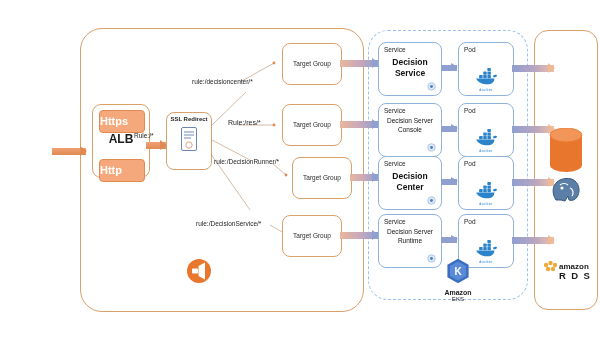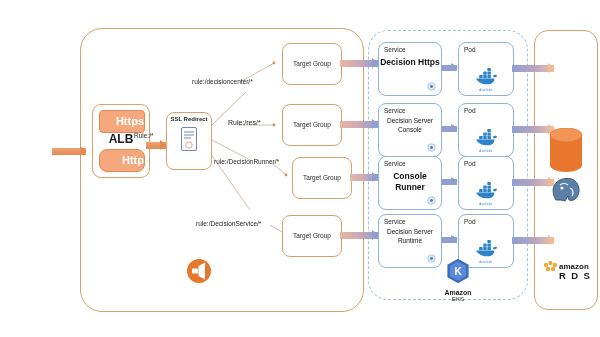--- a/index.html
+++ b/index.html
@@ -63,25 +63,25 @@
   }
   .proto-chip {
     position: absolute;
     left: 6px; width: 44px; height: 21px;
     background: #f4a87c;
     border: 1px solid #e08a52;
     border-radius: 4px;
     color: #ffffff;
     font-size: 11px;
     font-weight: 700;
-    text-align: right;
+    text-align: left;
     line-height: 21px;
   }
   .chip-https { top: 5px; }
-  .chip-http  { top: 44px; border-radius: 8px; }
+  .chip-http  { top: 54px; }
   .alb-text {
     position: absolute; left: 0; top: 27px; width: 56px;
     text-align: center;
     font-size: 12px; font-weight: 700; color: #1b1b1b;
   }
 
   
   .ssl-box {
     left: 166px; top: 112px; width: 44px; height: 56px;
     border: 1px solid #d9a06a; border-radius: 8px; background: #ffffff;
@@ -292,37 +292,37 @@
       <div class="shaft"></div>
       <div class="head"></div>
     </div>
   <div class="abs arrow a-mix a-big" style="left:340px; top:230px; width:38px;">
       <div class="shaft"></div>
       <div class="head"></div>
     </div>
 
   <div class="abs svc" style="left:378px; top:42px;">
     <div class="svc-kicker">Service</div>
-    <div class="svc-name">Decision Https</div>
+    <div class="svc-name">Decision Service</div>
     <svg class="svc-dot" viewBox="0 0 10 10">
       <circle cx="5" cy="5" r="4.2" fill="#dfe9f6" stroke="#8fb3da" stroke-width="0.7"></circle>
       <circle cx="5" cy="5" r="1.6" fill="#4a7fc1"></circle>
     </svg>
   </div>
   <div class="abs svc" style="left:378px; top:103px;">
     <div class="svc-kicker">Service</div>
     <div class="svc-name small">Decision Server Console</div>
     <svg class="svc-dot" viewBox="0 0 10 10">
       <circle cx="5" cy="5" r="4.2" fill="#dfe9f6" stroke="#8fb3da" stroke-width="0.7"></circle>
       <circle cx="5" cy="5" r="1.6" fill="#4a7fc1"></circle>
     </svg>
   </div>
   <div class="abs svc" style="left:378px; top:156px;">
     <div class="svc-kicker">Service</div>
-    <div class="svc-name">Console Runner</div>
+    <div class="svc-name">Decision Center</div>
     <svg class="svc-dot" viewBox="0 0 10 10">
       <circle cx="5" cy="5" r="4.2" fill="#dfe9f6" stroke="#8fb3da" stroke-width="0.7"></circle>
       <circle cx="5" cy="5" r="1.6" fill="#4a7fc1"></circle>
     </svg>
   </div>
   <div class="abs svc" style="left:378px; top:214px;">
     <div class="svc-kicker">Service</div>
     <div class="svc-name small">Decision Server Runtime</div>
     <svg class="svc-dot" viewBox="0 0 10 10">
       <circle cx="5" cy="5" r="4.2" fill="#dfe9f6" stroke="#8fb3da" stroke-width="0.7"></circle>

